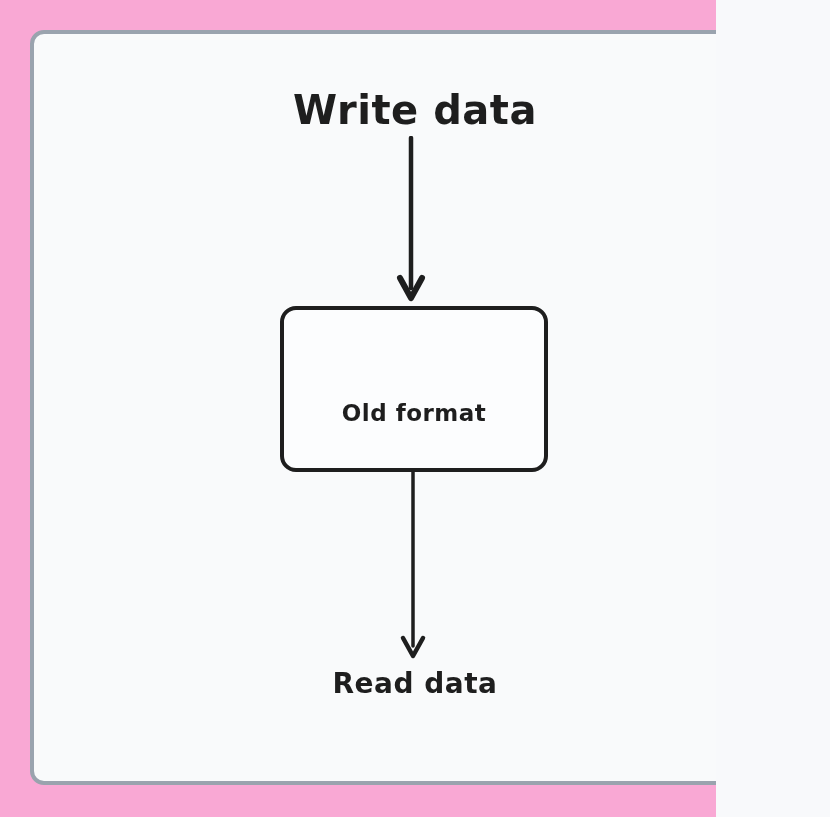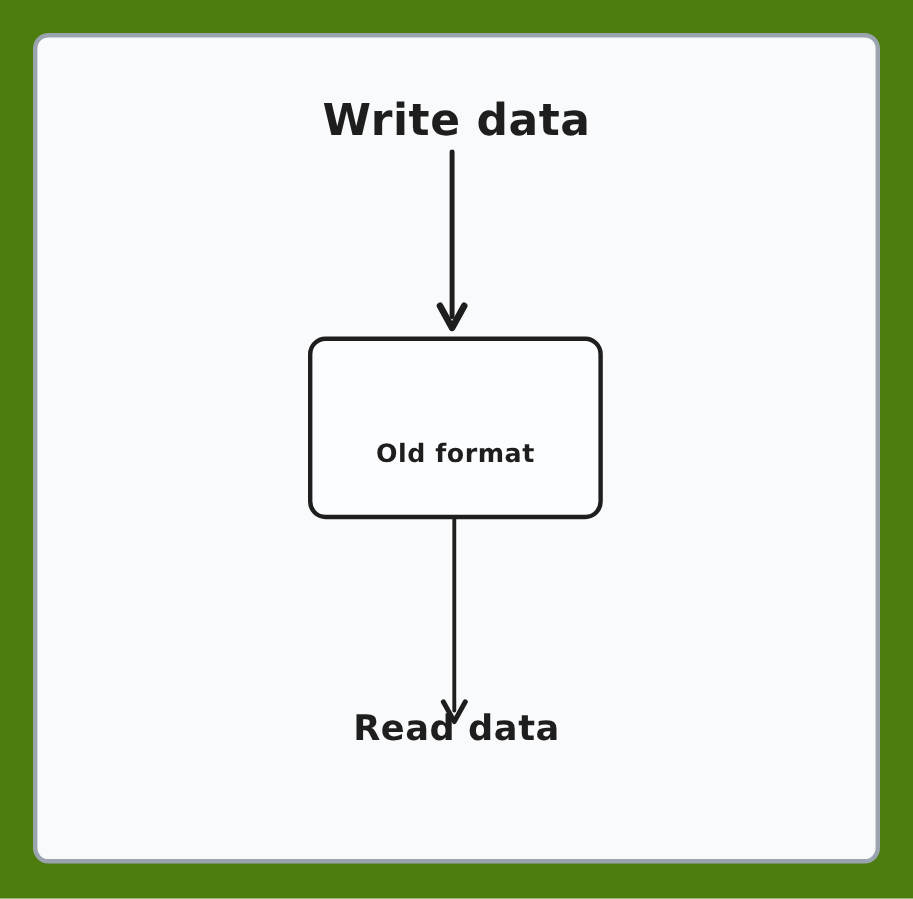--- a/index.html
+++ b/index.html
@@ -3,23 +3,23 @@
 <meta charset="utf-8">
 <style>
   html, body {
     margin: 0;
     padding: 0;
     background: #f8f9fb;
     font-family: "DejaVu Sans", "Liberation Sans", sans-serif;
   }
   .canvas {
     position: relative;
-    width: 830px;
+    width: 716px;
     height: 817px;
-    background: #4d7c0f;
+    background: #f9a8d4;
     overflow: hidden;
   }
   .frame {
     position: absolute;
     left: 30px;
     top: 30px;
     width: 770px;
     height: 755px;
     box-sizing: border-box;
     border: 4px solid #9aa3ae;
@@ -31,21 +31,21 @@
     left: 0;
     width: 830px;
     text-align: center;
     color: #1e1e1e;
     font-weight: 700;
     letter-spacing: 0.5px;
     line-height: 1;
     user-select: none;
   }
   .label-top    { top: 90px;  font-size: 40px; }
-  .label-bottom { top: 646px; font-size: 32px; }
+  .label-bottom { top: 670px; font-size: 28px; }
   .node-box {
     position: absolute;
     left: 280px;
     top: 306px;
     width: 268px;
     height: 166px;
     box-sizing: border-box;
     border: 4px solid #1e1e1e;
     border-radius: 16px;
     background: #fcfdfe;

